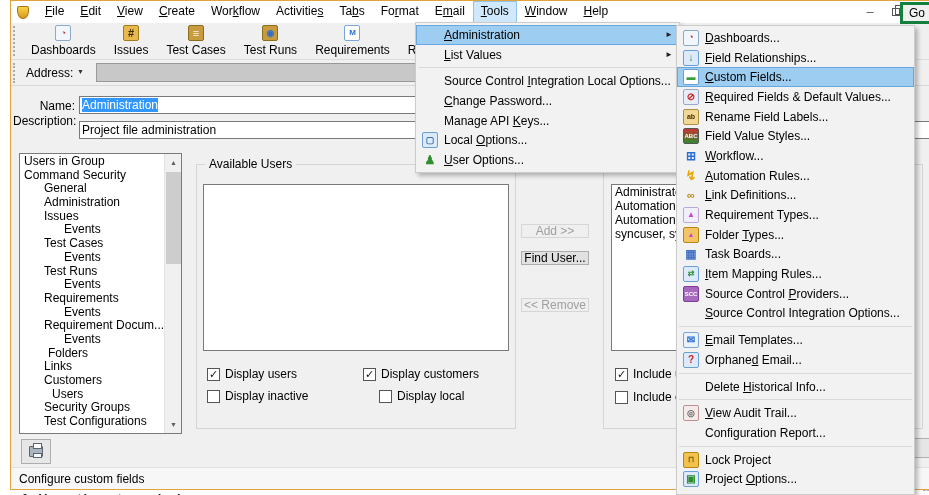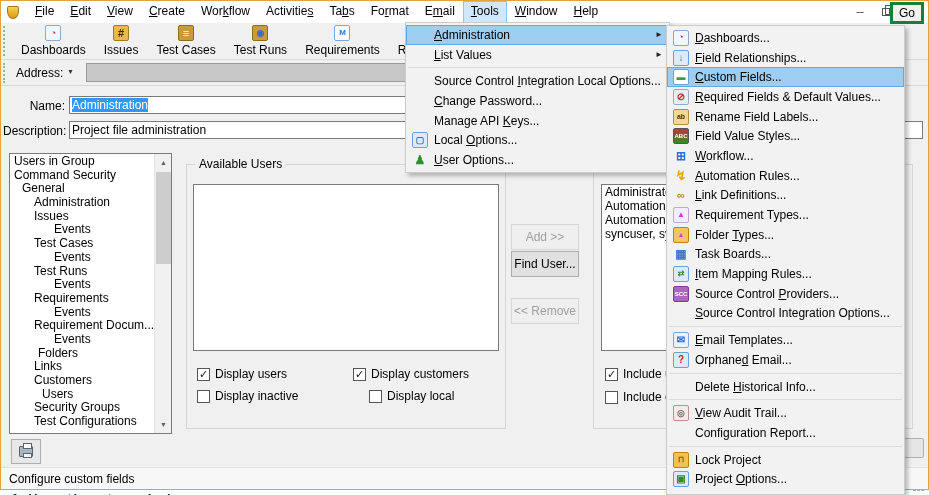--- a/index.html
+++ b/index.html
@@ -2,21 +2,21 @@
 <html><head>
 <meta charset="utf-8">
 <style>
   * { box-sizing: border-box; }
   html,body { margin:0; padding:0; }
   body {
     width:929px; height:495px; overflow:hidden; position:relative;
     font-family:"Liberation Sans", sans-serif; font-size:12px; color:#000;
     background:#ffffff;
   }
-  #desktop { position:absolute; inset:0; }
+  #desktop { position:absolute; inset:0;margin-left:10px; }
   #win {
     position:absolute; left:0; top:0; width:929px; height:490px;
     background:#f0f0f0; border:1px solid #e2a33c;
   }
   
   .titlebar { position:absolute; left:0; top:0; right:0; height:22px; background:#ffffff; display:flex; align-items:center; }
   .app-shield { width:12px; height:13px; margin:0 8px 0 6px; background:linear-gradient(#f8d14a,#d99a1c);
     border:1px solid #a87414; border-radius:2px 2px 6px 6px / 2px 2px 8px 8px; }
   .menubar { display:flex; height:22px; align-items:stretch; }
   .menu-item { padding:3px 8px 0 8px; cursor:default; }
@@ -54,21 +54,21 @@
   .vs-thumb { position:absolute; left:1px; top:18px; width:15px; height:92px; background:#cdcdcd; }
   
   .groupbox { position:absolute; border:1px solid #d5d5d5; }
   .gb-title { position:absolute; top:-8px; left:8px; background:#f0f0f0; padding:0 4px; white-space:nowrap; }
   .listbox { position:absolute; background:#fff; border:1px solid #7a7a7a; overflow:hidden; }
   .li-row { height:14px; line-height:14px; padding-left:3px; white-space:nowrap; }
   
   .cb { position:absolute; display:flex; align-items:center; gap:5px; white-space:nowrap; }
   .cb .box { width:13px; height:13px; background:#fff; border:1px solid #555; display:flex; align-items:center; justify-content:center; font-size:11px; color:#111; line-height:1; }
   
-  .btn { position:absolute; width:68px; height:26px; background:#e1e1e1; border:1px solid #adadad; display:flex; align-items:center; justify-content:center; font-size:12px; }
+  .btn { position:absolute; width:68px; height:14px; background:#e1e1e1; border:1px solid #adadad; display:flex; align-items:center; justify-content:center; font-size:12px; }
   .btn.disabled { color:#9f9f9f; background:#efefef; border-color:#d6d6d6; }
   .print-btn { position:absolute; left:10px; top:438px; width:30px; height:25px; background:#e7e7e7; border:1px solid #adadad; display:flex; align-items:center; justify-content:center; }
   .printer { position:relative; width:14px; height:11px; background:#aab4c0; border:1px solid #5a6572; border-radius:1px; }
   .printer::before { content:""; position:absolute; left:3px; top:-4px; width:7px; height:4px; background:#fff; border:1px solid #5a6572; }
   .printer::after { content:""; position:absolute; left:3px; bottom:-2px; width:7px; height:3px; background:#f4f7fa; border:1px solid #5a6572; }
   
   .statusbar { position:absolute; left:0; right:0; bottom:0; height:22px; background:#f7f7f7; border-top:1px solid #e0e0e0; }
   .status-text { position:absolute; left:8px; top:4px; }
   .behind-strip { position:absolute; left:0; top:491px; width:929px; height:4px; background:#fff; overflow:hidden; }
   .behind-text { position:absolute; left:12px; top:0; font-size:13px; font-weight:bold; color:#1a1a1a; letter-spacing:2px; }
@@ -155,28 +155,28 @@
     <div class="addressbar">
       <span class="ab-grip"></span>
       <span class="addr-label">Address:</span>
       <span class="addr-drop">▼</span>
       <input class="addr-input" disabled="" value="" style="">
     </div>
     <div class="go-btn">Go</div>
 
     <span class="fld-label" style="left:2px;top:98px;">Name:</span>
     <div class="name-field"><span class="sel">Administration</span></div>
-    <span class="fld-label" style="left:2px;top:123px;">Description:</span>
+    <span class="fld-label" style="left:2px;top:113px;">Description:</span>
     <input class="desc-field" value="Project file administration" style="">
 
     <div class="tree-box">
       <div class="tree-items" id="tree-items">
           <div class="tree-item" style="padding-left: 4px;">Users in Group</div>
           <div class="tree-item" style="padding-left: 4px;">Command Security</div>
-          <div class="tree-item" style="padding-left: 12px;">General</div>
+          <div class="tree-item" style="padding-left: 24px;">General</div>
           <div class="tree-item" style="padding-left: 24px;">Administration</div>
           <div class="tree-item" style="padding-left: 24px;">Issues</div>
           <div class="tree-item" style="padding-left: 44px;">Events</div>
           <div class="tree-item" style="padding-left: 24px;">Test Cases</div>
           <div class="tree-item" style="padding-left: 44px;">Events</div>
           <div class="tree-item" style="padding-left: 24px;">Test Runs</div>
           <div class="tree-item" style="padding-left: 44px;">Events</div>
           <div class="tree-item" style="padding-left: 24px;">Requirements</div>
           <div class="tree-item" style="padding-left: 44px;">Events</div>
           <div class="tree-item" style="padding-left: 24px;">Requirement Docum...</div>

